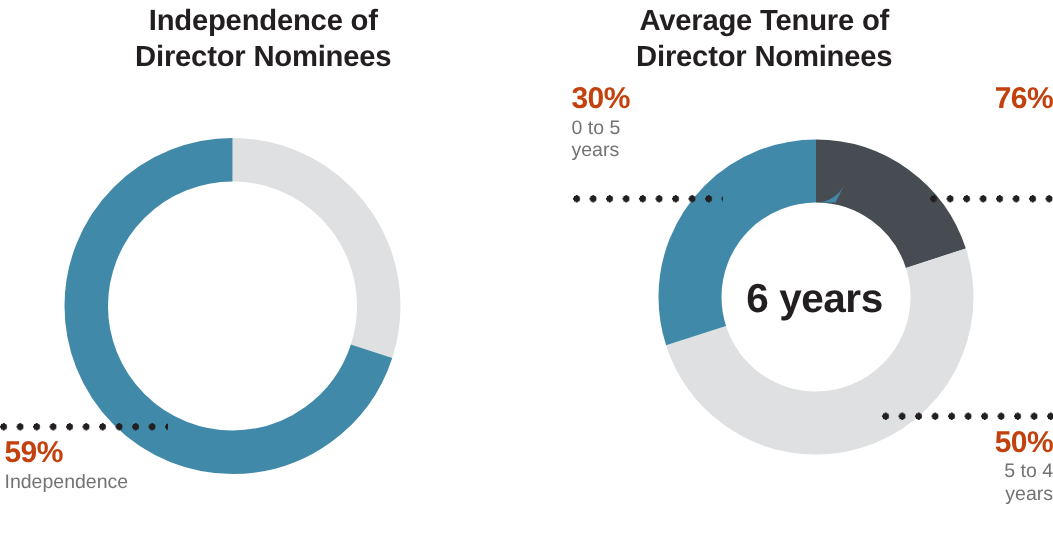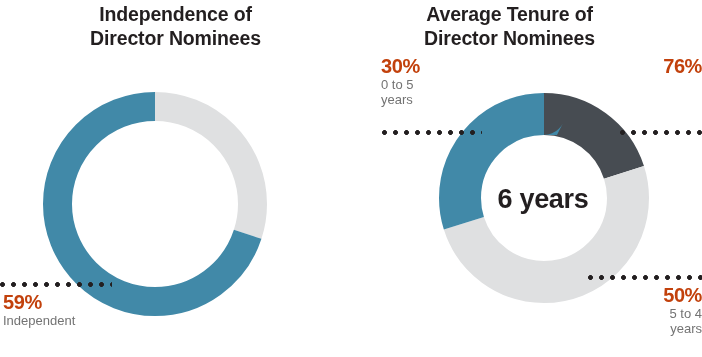--- a/index.html
+++ b/index.html
@@ -127,21 +127,21 @@
 
           <circle cx="113" cy="113" r="97.5" fill="none" stroke="#4189a8" stroke-width="29" stroke-dasharray="428.8 183.8" stroke-dashoffset="-183.8"></circle>
         </g>
       </svg>
     </div>
 
     <div class="leader" id="left-leader"></div>
 
     <div class="callout align-left" id="left-callout">
       <span class="pct">59%</span>
-      <span class="desc">Independent</span>
+      <span class="desc">Independence</span>
     </div>
 
   </div>
 
   <div class="panel panel-right">
     <div class="chart-title">Average Tenure of
 Director Nominees</div>
   </div>
 
   <div class="donut-wrap" id="right-donut">

